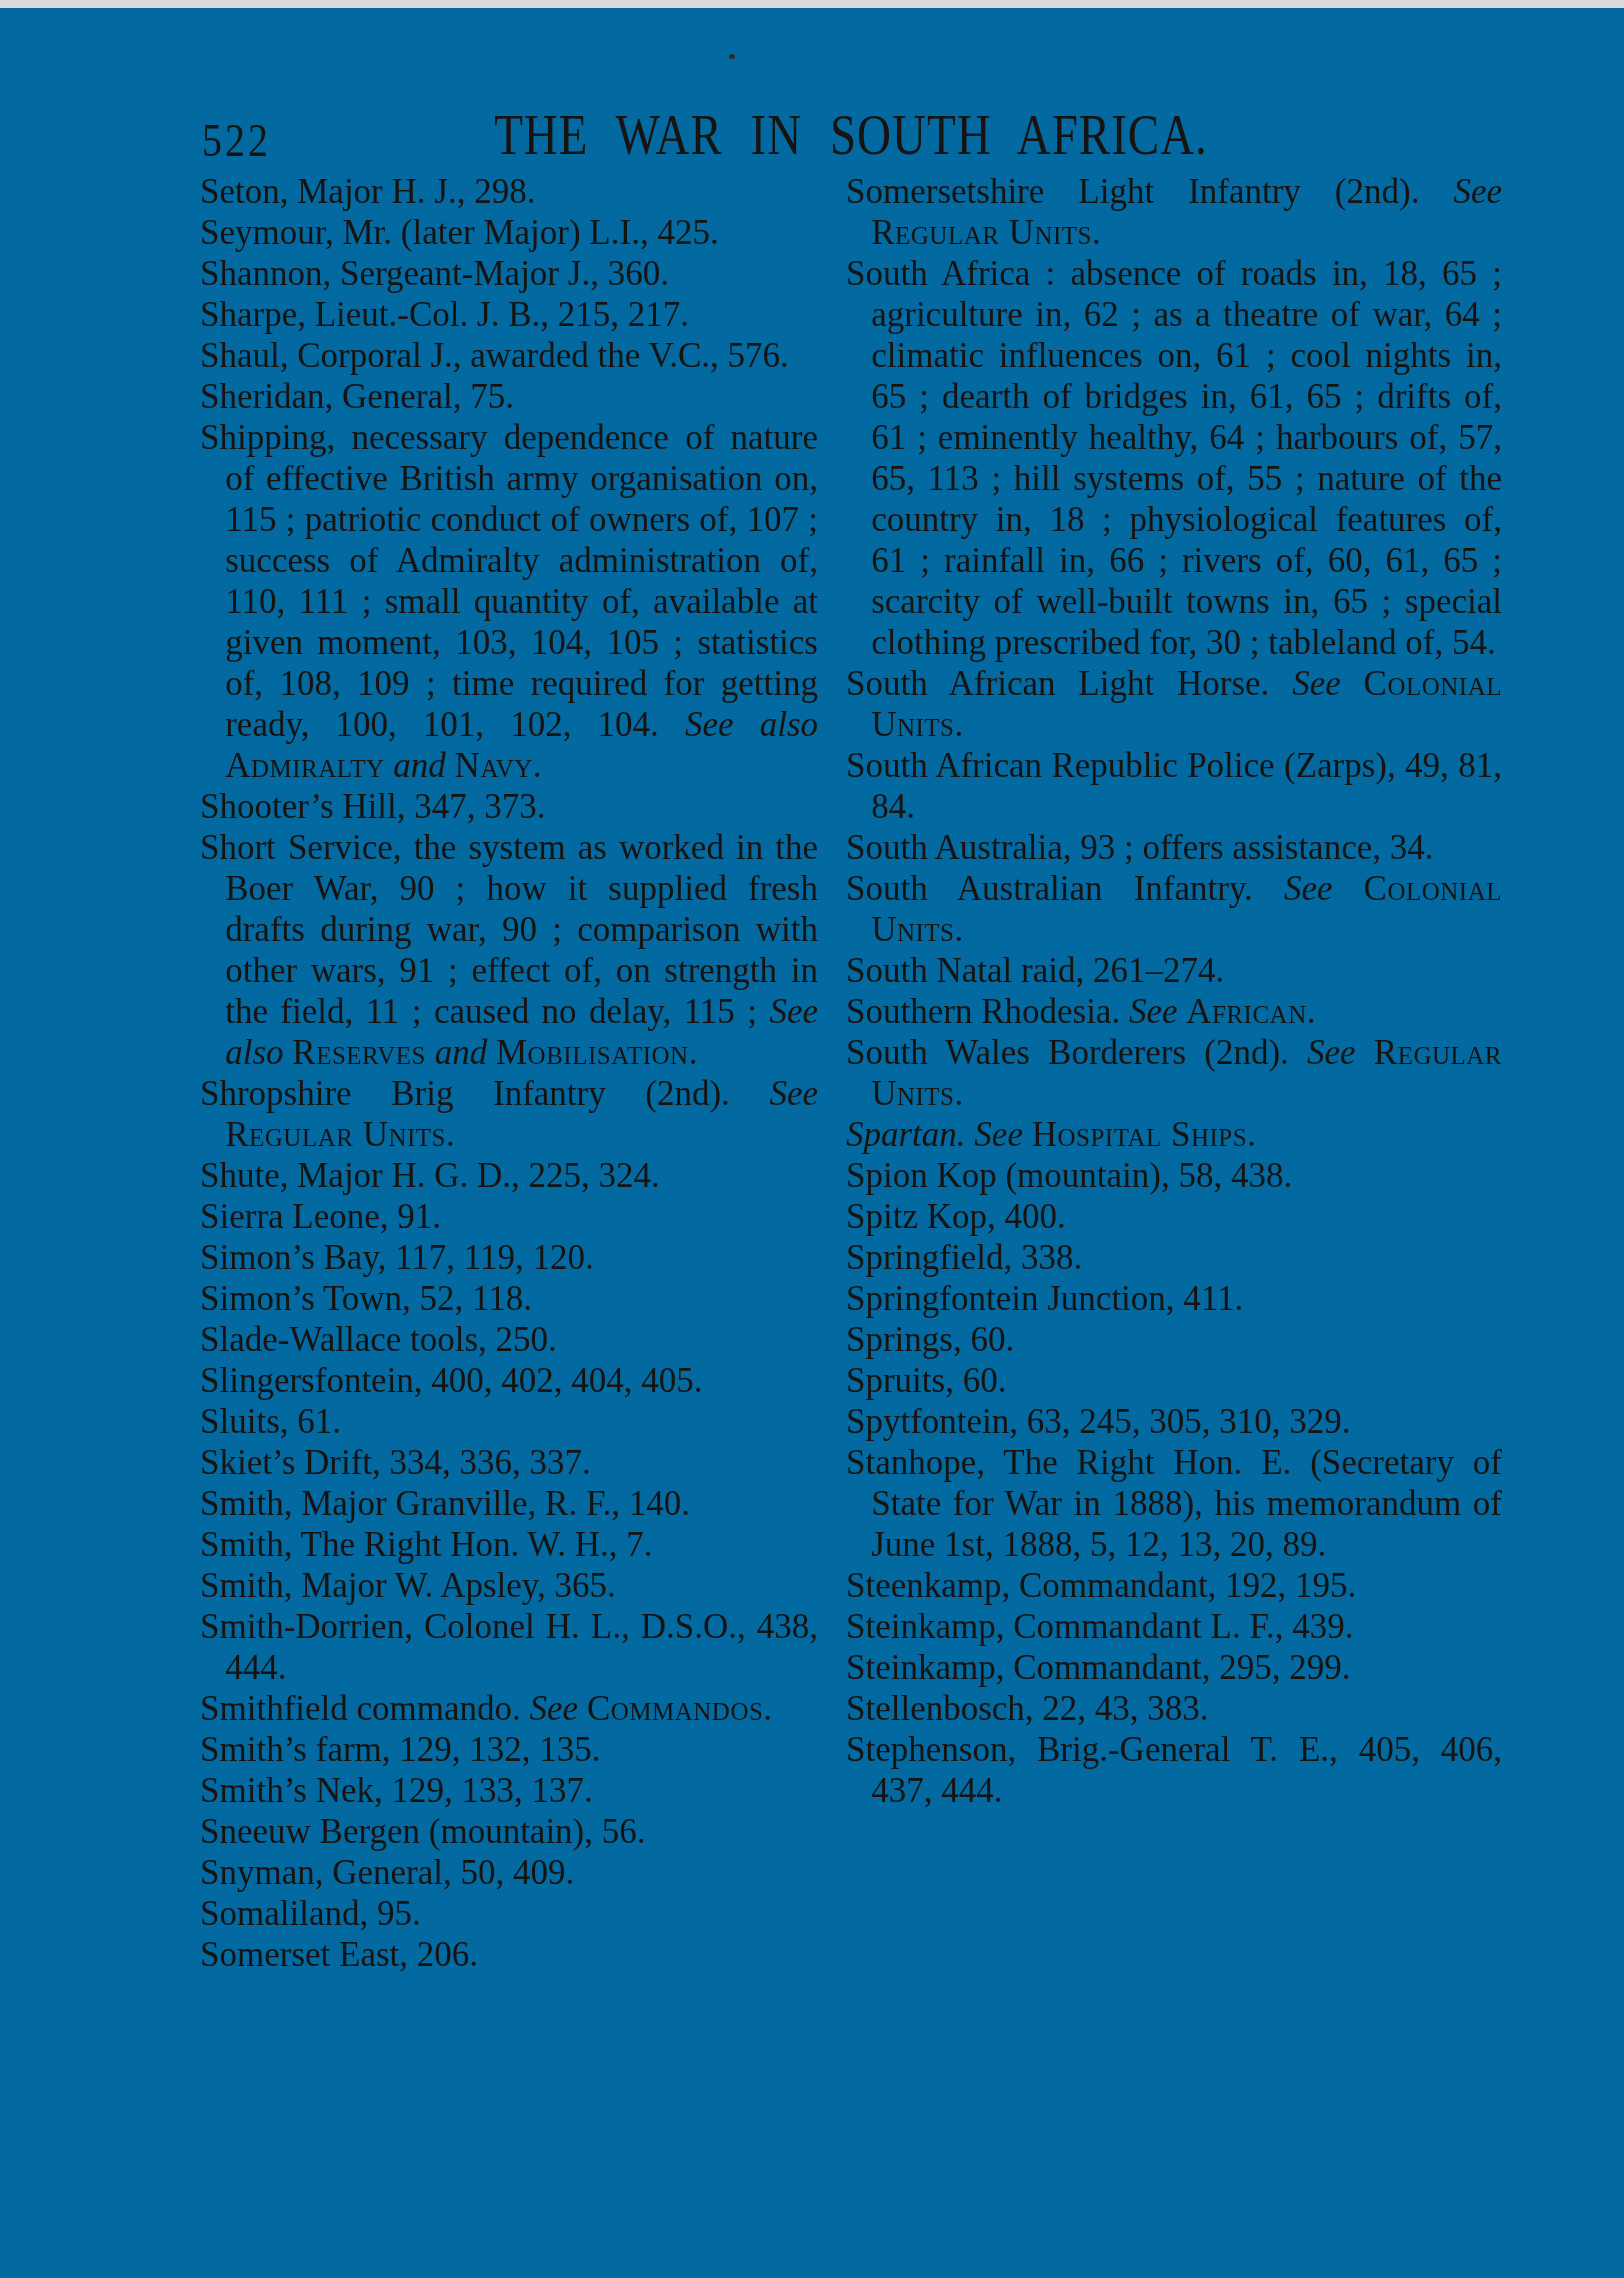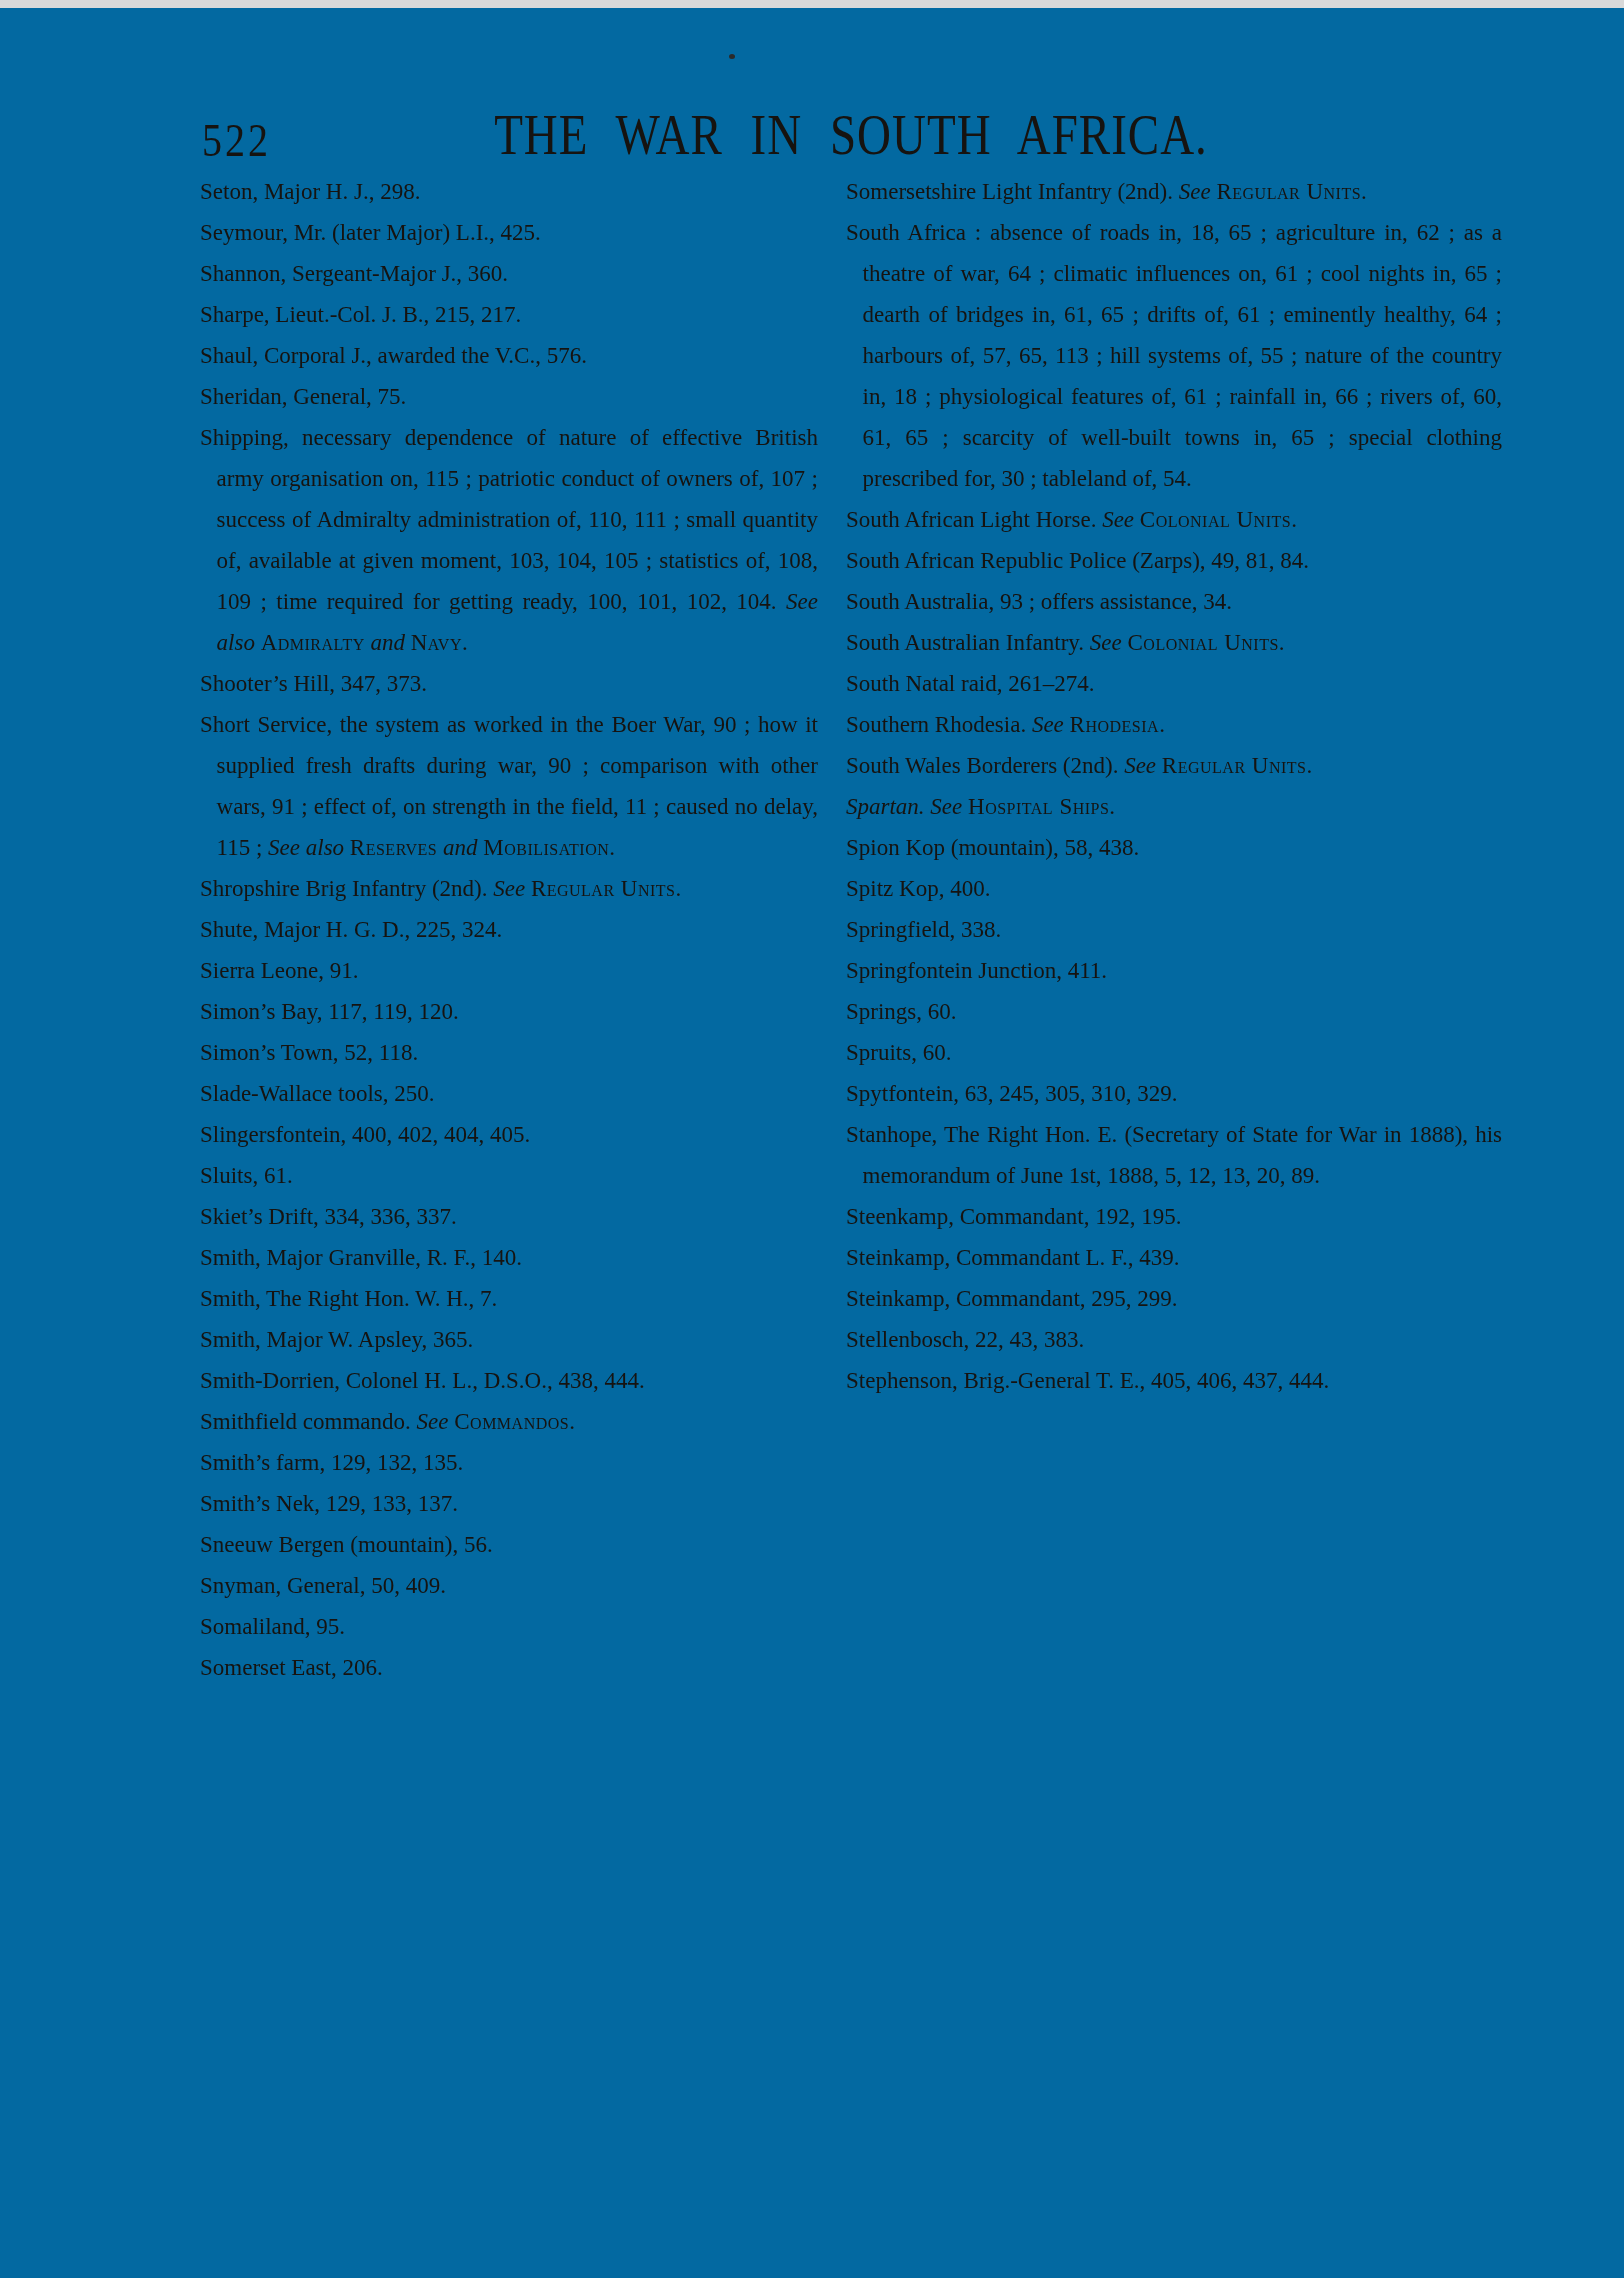--- a/index.html
+++ b/index.html
@@ -24,21 +24,21 @@
     transform:scaleY(1.22); transform-origin:top center;
   }
   .columns {
     position:absolute; left:200px; top:163px;
     display:flex; gap:28px;
   }
   .col { margin:0; padding:0; list-style:none; }
   .col-left  { width:618px; }
   .col-right { width:656px; }
   .entry {
-    font-size:23px; line-height:41px;
+    font-size:35px; line-height:41px;
     text-align:justify;
     padding-left:0.72em; text-indent:-0.72em;
   }
   .normal { }
   .italic { font-style:italic; }
   .smallcaps { font-variant:small-caps; letter-spacing:0.5px; }
   .speck {
     position:absolute; left:729px; top:46px;
     width:6px; height:5px; background:#2a2a2a; border-radius:50%;
   }
@@ -83,21 +83,21 @@
         <li class="entry"><span class="normal">Somerset East, 206.</span></li>
       </ul>
     <ul class="col col-right">
         <li class="entry"><span class="normal">Somersetshire Light Infantry (2nd). </span><span class="italic">See </span><span class="smallcaps">Regular Units</span><span class="normal">.</span></li>
         <li class="entry"><span class="normal">South Africa&nbsp;: absence of roads in, 18, 65&nbsp;; agriculture in, 62&nbsp;; as a theatre of war, 64&nbsp;; climatic influences on, 61&nbsp;; cool nights in, 65&nbsp;; dearth of bridges in, 61, 65&nbsp;; drifts of, 61&nbsp;; eminently healthy, 64&nbsp;; harbours of, 57, 65, 113&nbsp;; hill systems of, 55&nbsp;; nature of the country in, 18&nbsp;; physiological features of, 61&nbsp;; rainfall in, 66&nbsp;; rivers of, 60, 61, 65&nbsp;; scarcity of well-built towns in, 65&nbsp;; special clothing prescribed for, 30&nbsp;; tableland of, 54.</span></li>
         <li class="entry"><span class="normal">South African Light Horse. </span><span class="italic">See </span><span class="smallcaps">Colonial Units</span><span class="normal">.</span></li>
         <li class="entry"><span class="normal">South African Republic Police (Zarps), 49, 81, 84.</span></li>
         <li class="entry"><span class="normal">South Australia, 93&nbsp;; offers assistance, 34.</span></li>
         <li class="entry"><span class="normal">South Australian Infantry. </span><span class="italic">See </span><span class="smallcaps">Colonial Units</span><span class="normal">.</span></li>
         <li class="entry"><span class="normal">South Natal raid, 261–274.</span></li>
-        <li class="entry"><span class="normal">Southern Rhodesia. </span><span class="italic">See </span><span class="smallcaps">Rhodesia</span><span class="normal">.</span></li>
+        <li class="entry"><span class="normal">Southern Rhodesia. </span><span class="italic">See </span><span class="smallcaps">African</span><span class="normal">.</span></li>
         <li class="entry"><span class="normal">South Wales Borderers (2nd). </span><span class="italic">See </span><span class="smallcaps">Regular Units</span><span class="normal">.</span></li>
         <li class="entry"><span class="italic">Spartan. </span><span class="italic">See </span><span class="smallcaps">Hospital Ships</span><span class="normal">.</span></li>
         <li class="entry"><span class="normal">Spion Kop (mountain), 58, 438.</span></li>
         <li class="entry"><span class="normal">Spitz Kop, 400.</span></li>
         <li class="entry"><span class="normal">Springfield, 338.</span></li>
         <li class="entry"><span class="normal">Springfontein Junction, 411.</span></li>
         <li class="entry"><span class="normal">Springs, 60.</span></li>
         <li class="entry"><span class="normal">Spruits, 60.</span></li>
         <li class="entry"><span class="normal">Spytfontein, 63, 245, 305, 310, 329.</span></li>
         <li class="entry"><span class="normal">Stanhope, The Right Hon. E. (Secretary of State for War in 1888), his memorandum of June 1st, 1888, 5, 12, 13, 20, 89.</span></li>

